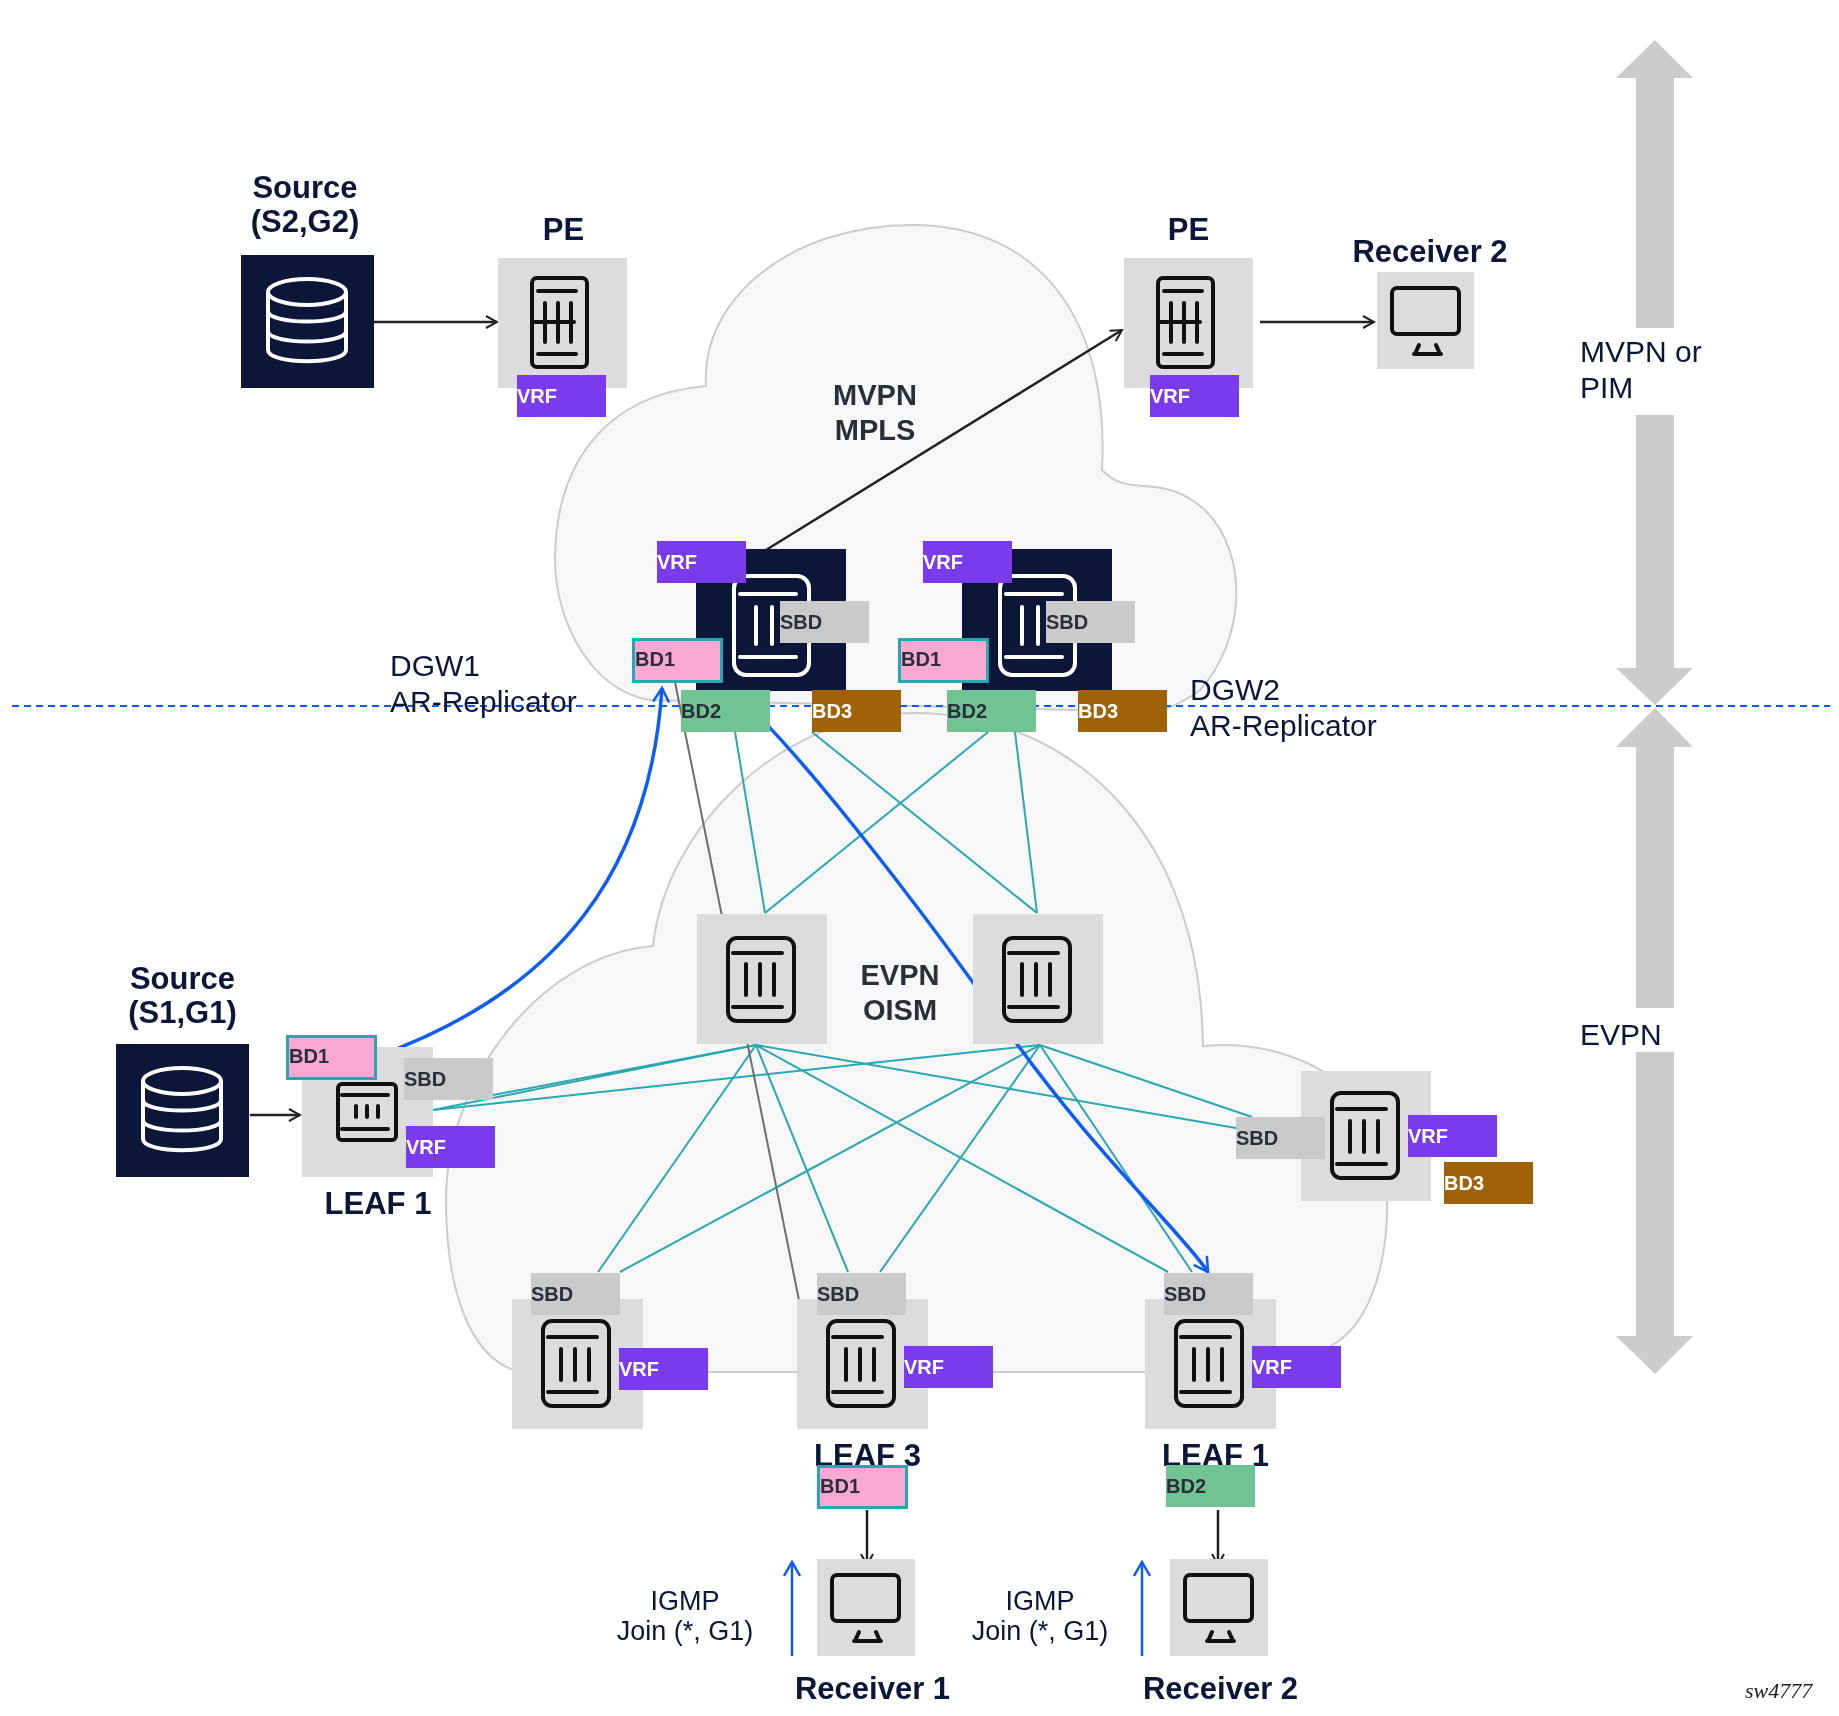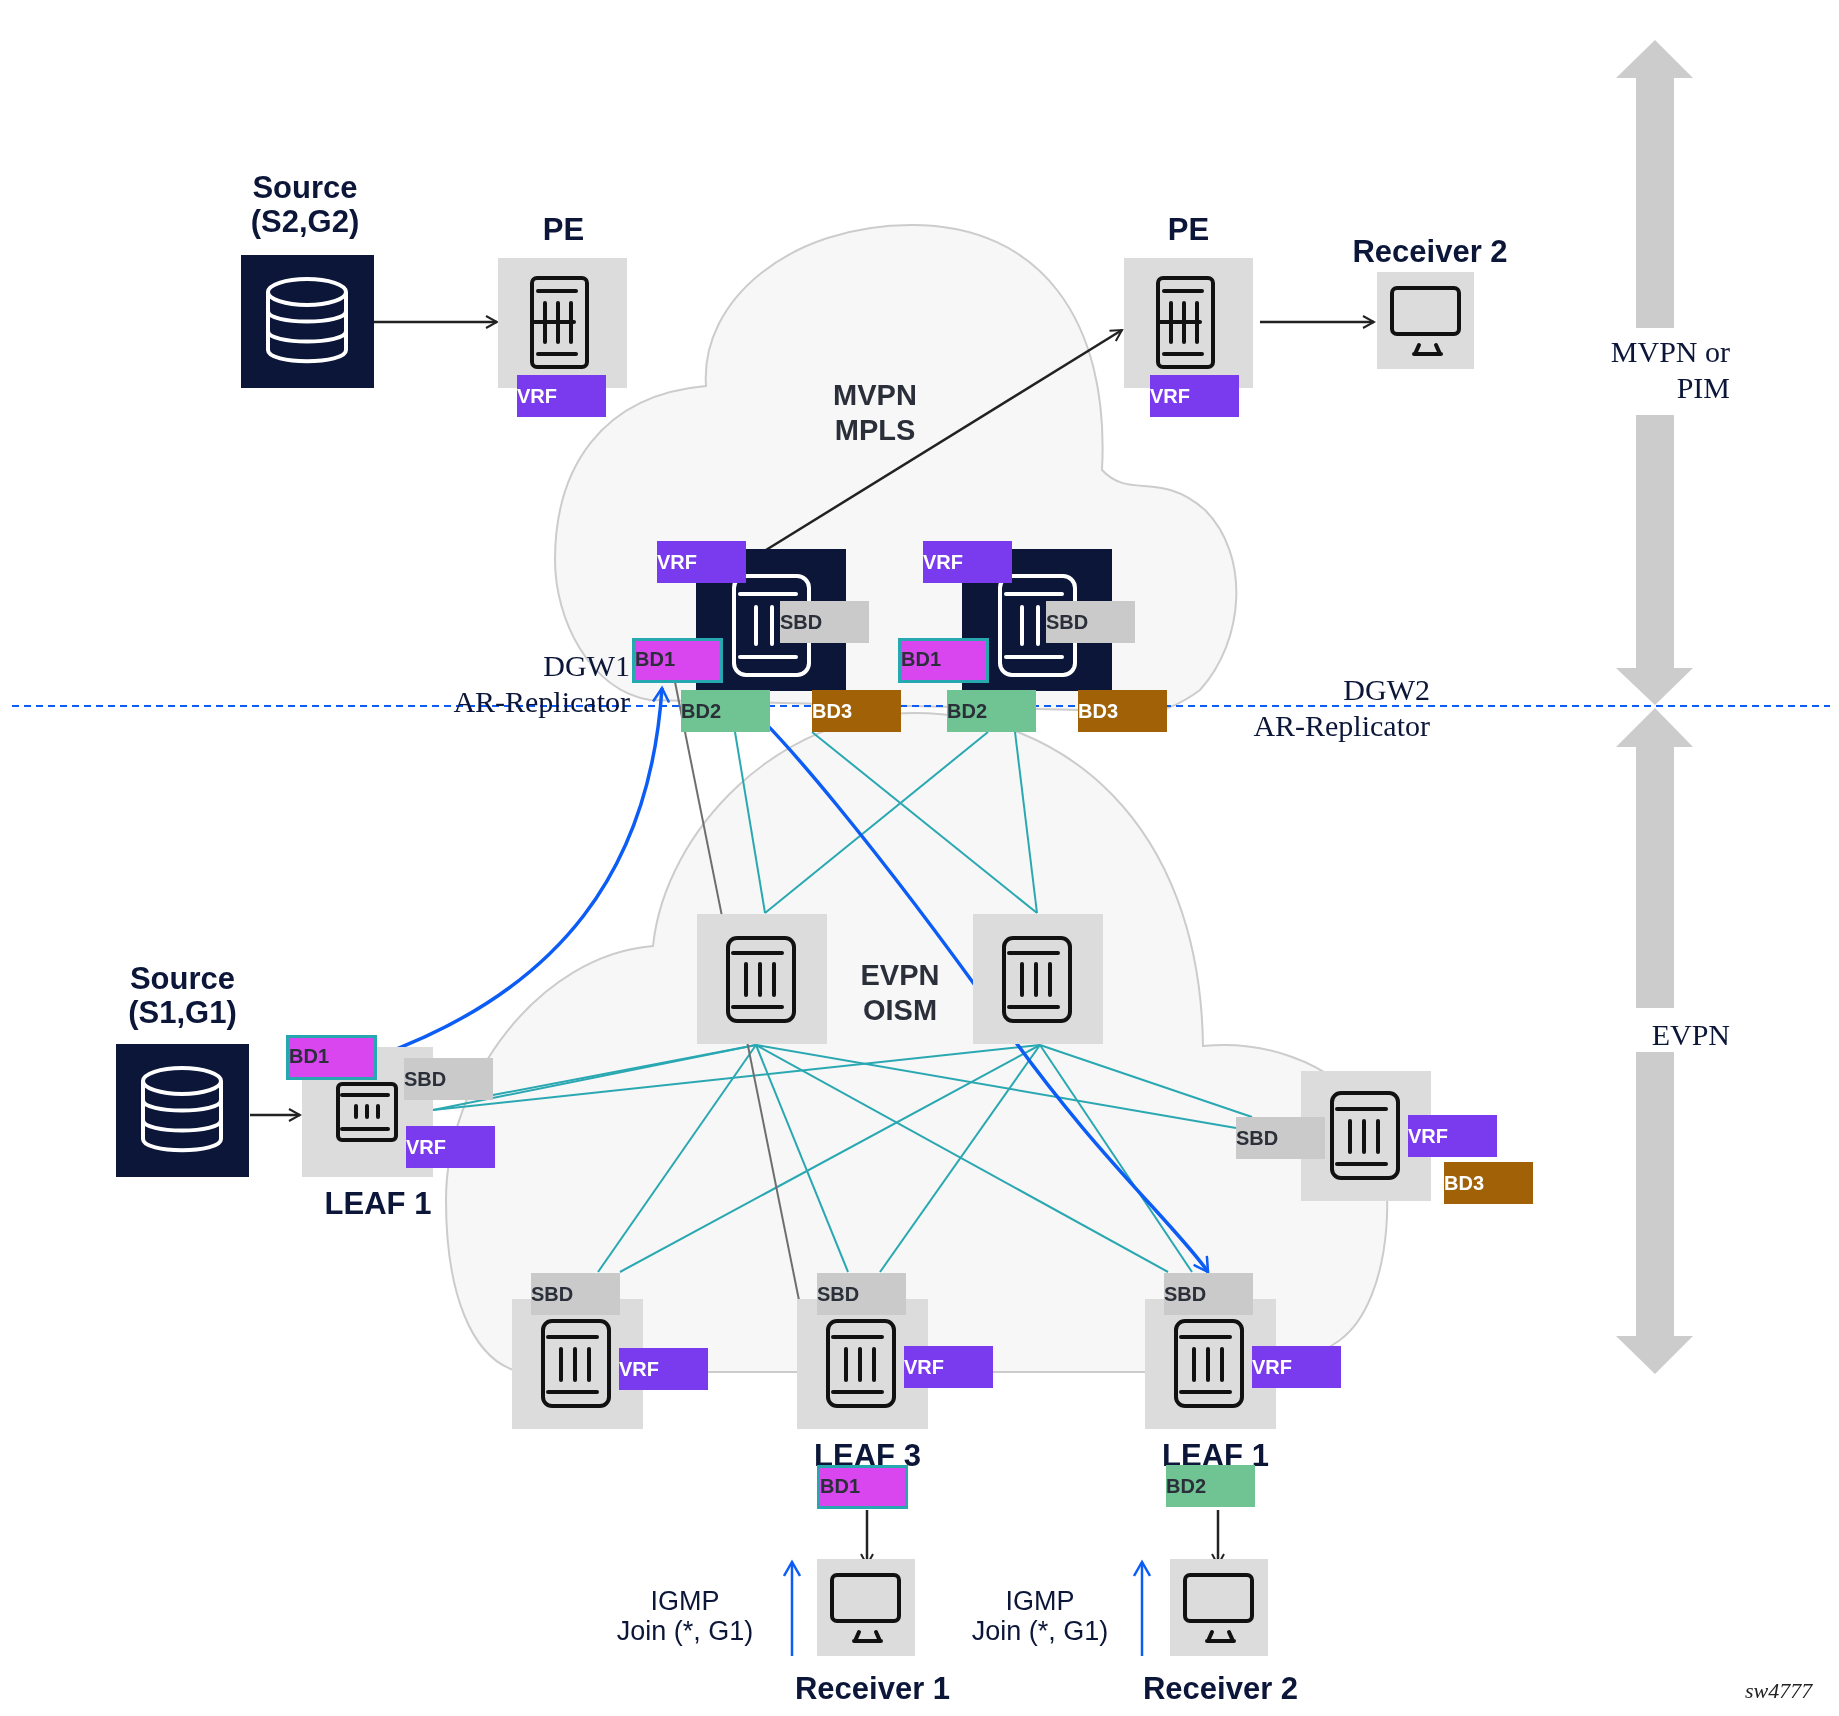--- a/index.html
+++ b/index.html
@@ -1,25 +1,25 @@
 <!DOCTYPE html>
 <html><head>
 <meta charset="utf-8">
 <style>
   html, body { margin:0; padding:0; background:#ffffff; }
   body { width:1839px; height:1716px; position:relative; overflow:hidden; font-family:"Liberation Sans", sans-serif; }
   #stage { position:absolute; left:0; top:0; width:1659px; height:1716px; }
   .title { position:absolute; font-weight:bold; color:#0b1638; font-size:31px; text-align:center; line-height:34px; white-space:nowrap; }
-  .plain { position:absolute; color:#0b1638; font-size:30px; text-align:right; line-height:36px; white-space:nowrap;font-family:Liberation Serif, serif; }
+  .plain { position:absolute; color:#0b1638; font-size:30px; text-align:left; line-height:36px; white-space:nowrap; }
   .small { position:absolute; color:#0b1638; font-size:27px; text-align:center; line-height:30px; white-space:nowrap; }
   .cloudtxt { position:absolute; font-weight:bold; color:#2a2f3a; font-size:29px; text-align:center; line-height:35px; white-space:nowrap; }
   .tag { position:absolute; font-weight:bold; font-size:20px; text-align:left; line-height:42px; height:42px; width:89px; }
   .tag.vrf { background:#7a3bef; color:#ffffff; }
   .tag.sbd { background:#cacaca; color:#2a2f3a; }
-  .tag.bd1 { background:#d946ef; color:#2a2f3a; border:3px solid #27a7b0; box-sizing:border-box; line-height:36px; }
+  .tag.bd1 { background:#f9a8d4; color:#2a2f3a; border:3px solid #27a7b0; box-sizing:border-box; line-height:36px; }
   .tag.bd2 { background:#70c493; color:#2a2f3a; }
   .tag.bd3 { background:#a16207; color:#ffffff;margin-left:36px; }
   .node { position:absolute; background:#dcdcdc; }
   .node.dark { background:#0b1638; }
   .wm { position:absolute; font-family:"Liberation Serif", serif; font-style:italic; font-size:22px; color:#222; }
   svg.layer { position:absolute; left:0; top:0; }
 </style>
 </head>
 <body>
 

